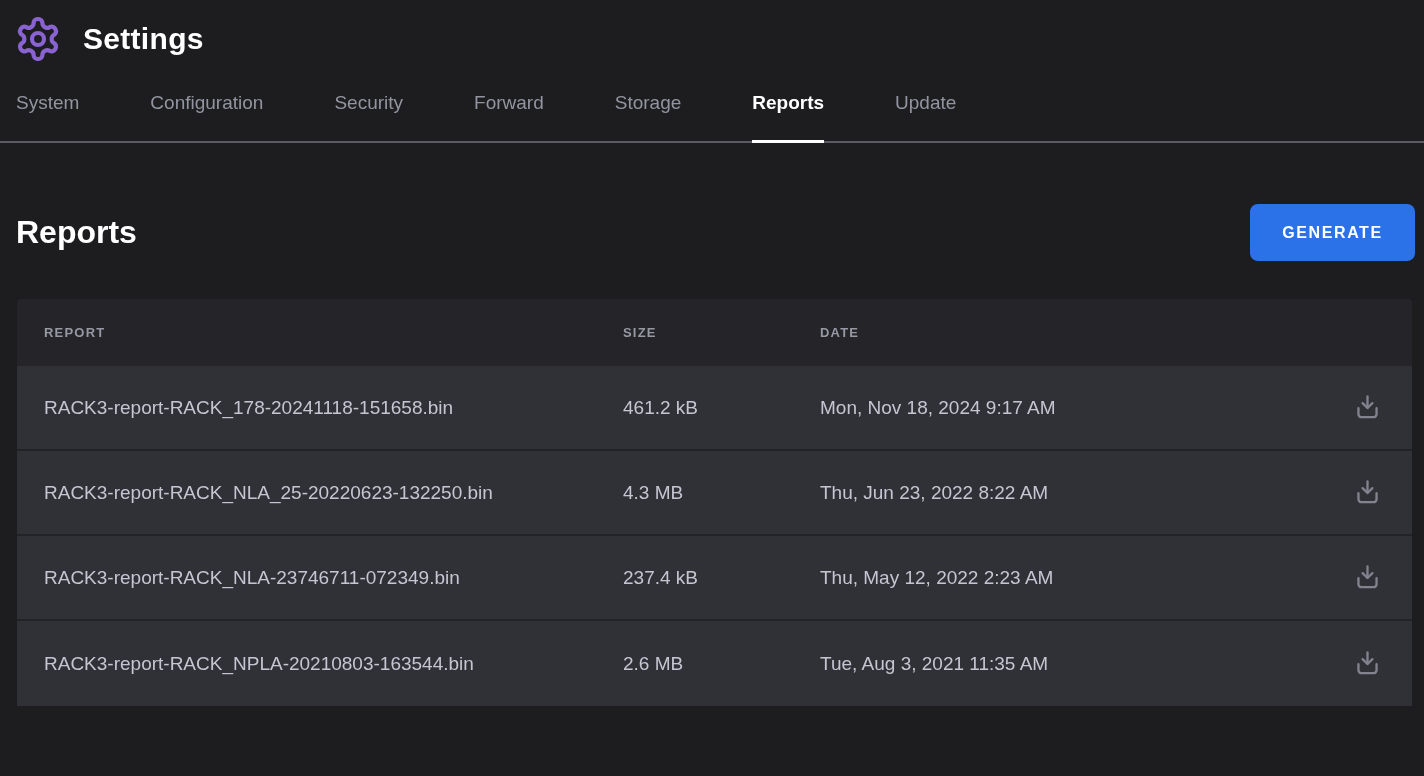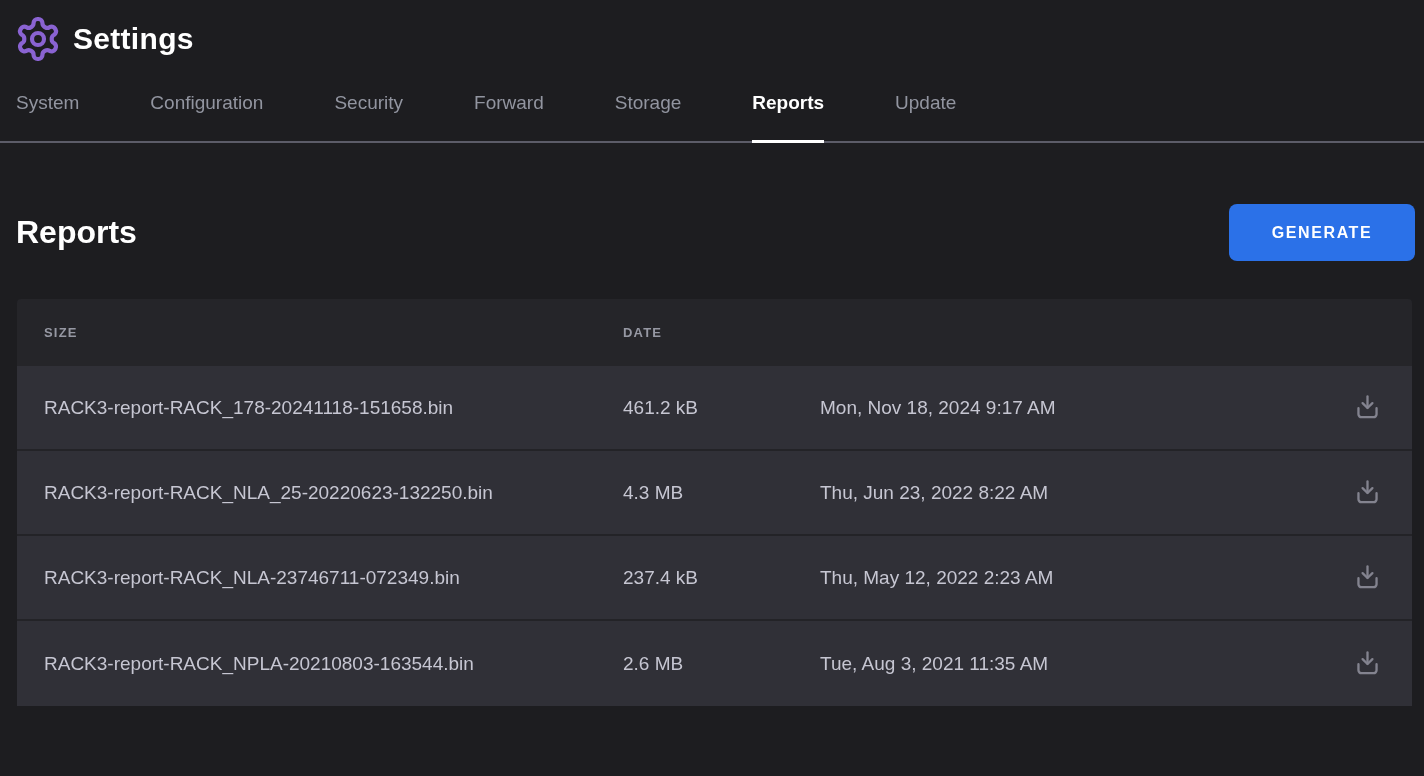--- a/index.html
+++ b/index.html
@@ -7,21 +7,21 @@
   body {
     background: #1d1d20;
     color: #ffffff;
     font-family: "Liberation Sans", sans-serif;
     overflow: hidden;
   }
   
   .app-header {
     display: flex;
     align-items: center;
-    gap: 11px;
+    gap: 21px;
     padding: 10px 16px 0 14px;
     height: 68px;
   }
   .app-header .gear { width: 48px; height: 48px; display: block; }
   .app-title {
     font-size: 30px;
     font-weight: 700;
     letter-spacing: 0.3px;
   }
   
@@ -55,21 +55,21 @@
     justify-content: space-between;
     margin-top: 61px;
     padding: 0 9px 0 16px;
   }
   .section-title { font-size: 32px; font-weight: 700; }
   .generate-btn {
     background: var(--accent-blue, #2b71e8);
     color: #ffffff;
     border: none;
     border-radius: 8px;
-    width: 186px;
+    width: 165px;
     height: 57px;
     font-family: "Liberation Sans", sans-serif;
     font-size: 16px;
     font-weight: 700;
     letter-spacing: 1.6px;
     cursor: pointer;
   }
   
   .report-table {
     margin: 38px 12px 0 17px;
@@ -138,20 +138,21 @@
   <div class="tab">Update</div>
 </nav>
 
 <div class="section-head">
   <h2 class="section-title">Reports</h2>
   <button class="generate-btn">GENERATE</button>
 </div>
 
 <div class="report-table">
   <div class="t-head">
+    <div class="cell">REPORT</div>
     <div class="cell">SIZE</div>
     <div class="cell">DATE</div>
     <div class="cell"></div>
   </div>
   <div id="table-body">
   <div class="t-row">
     <div class="cell">RACK3-report-RACK_178-20241118-151658.bin</div>
     <div class="cell">461.2 kB</div>
     <div class="cell">Mon, Nov 18, 2024 9:17 AM</div>
     <button class="dl-btn">

